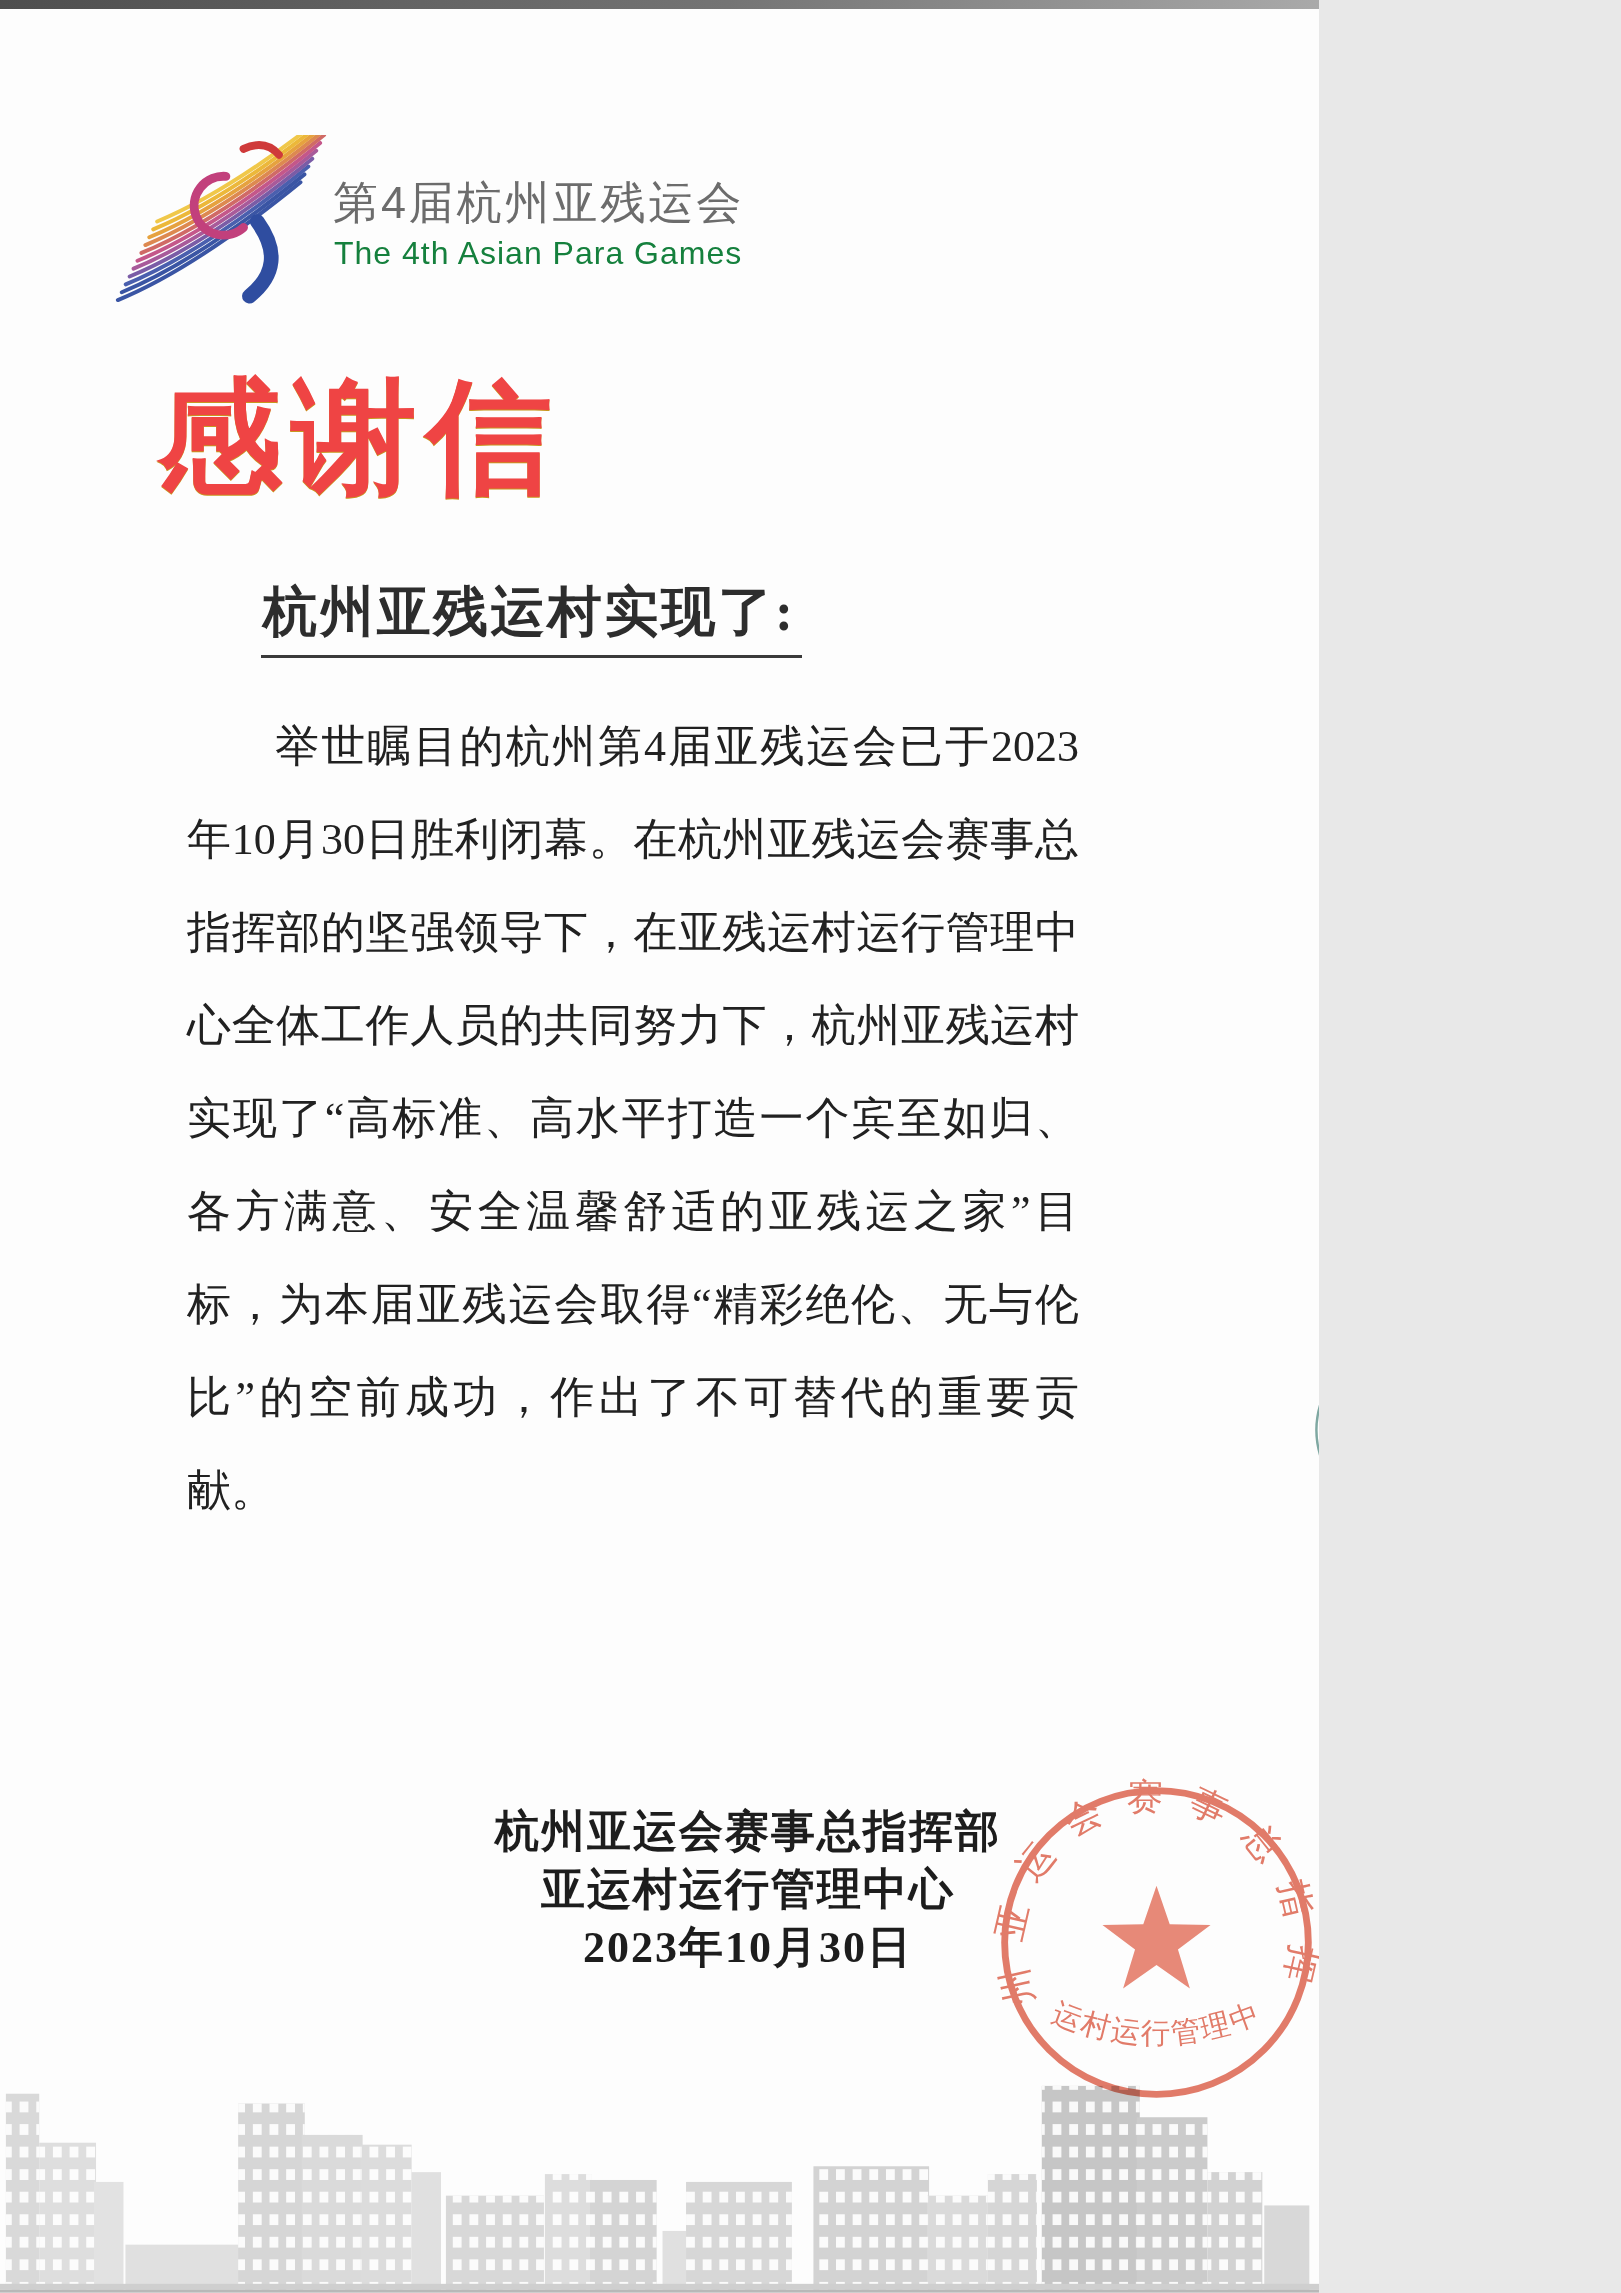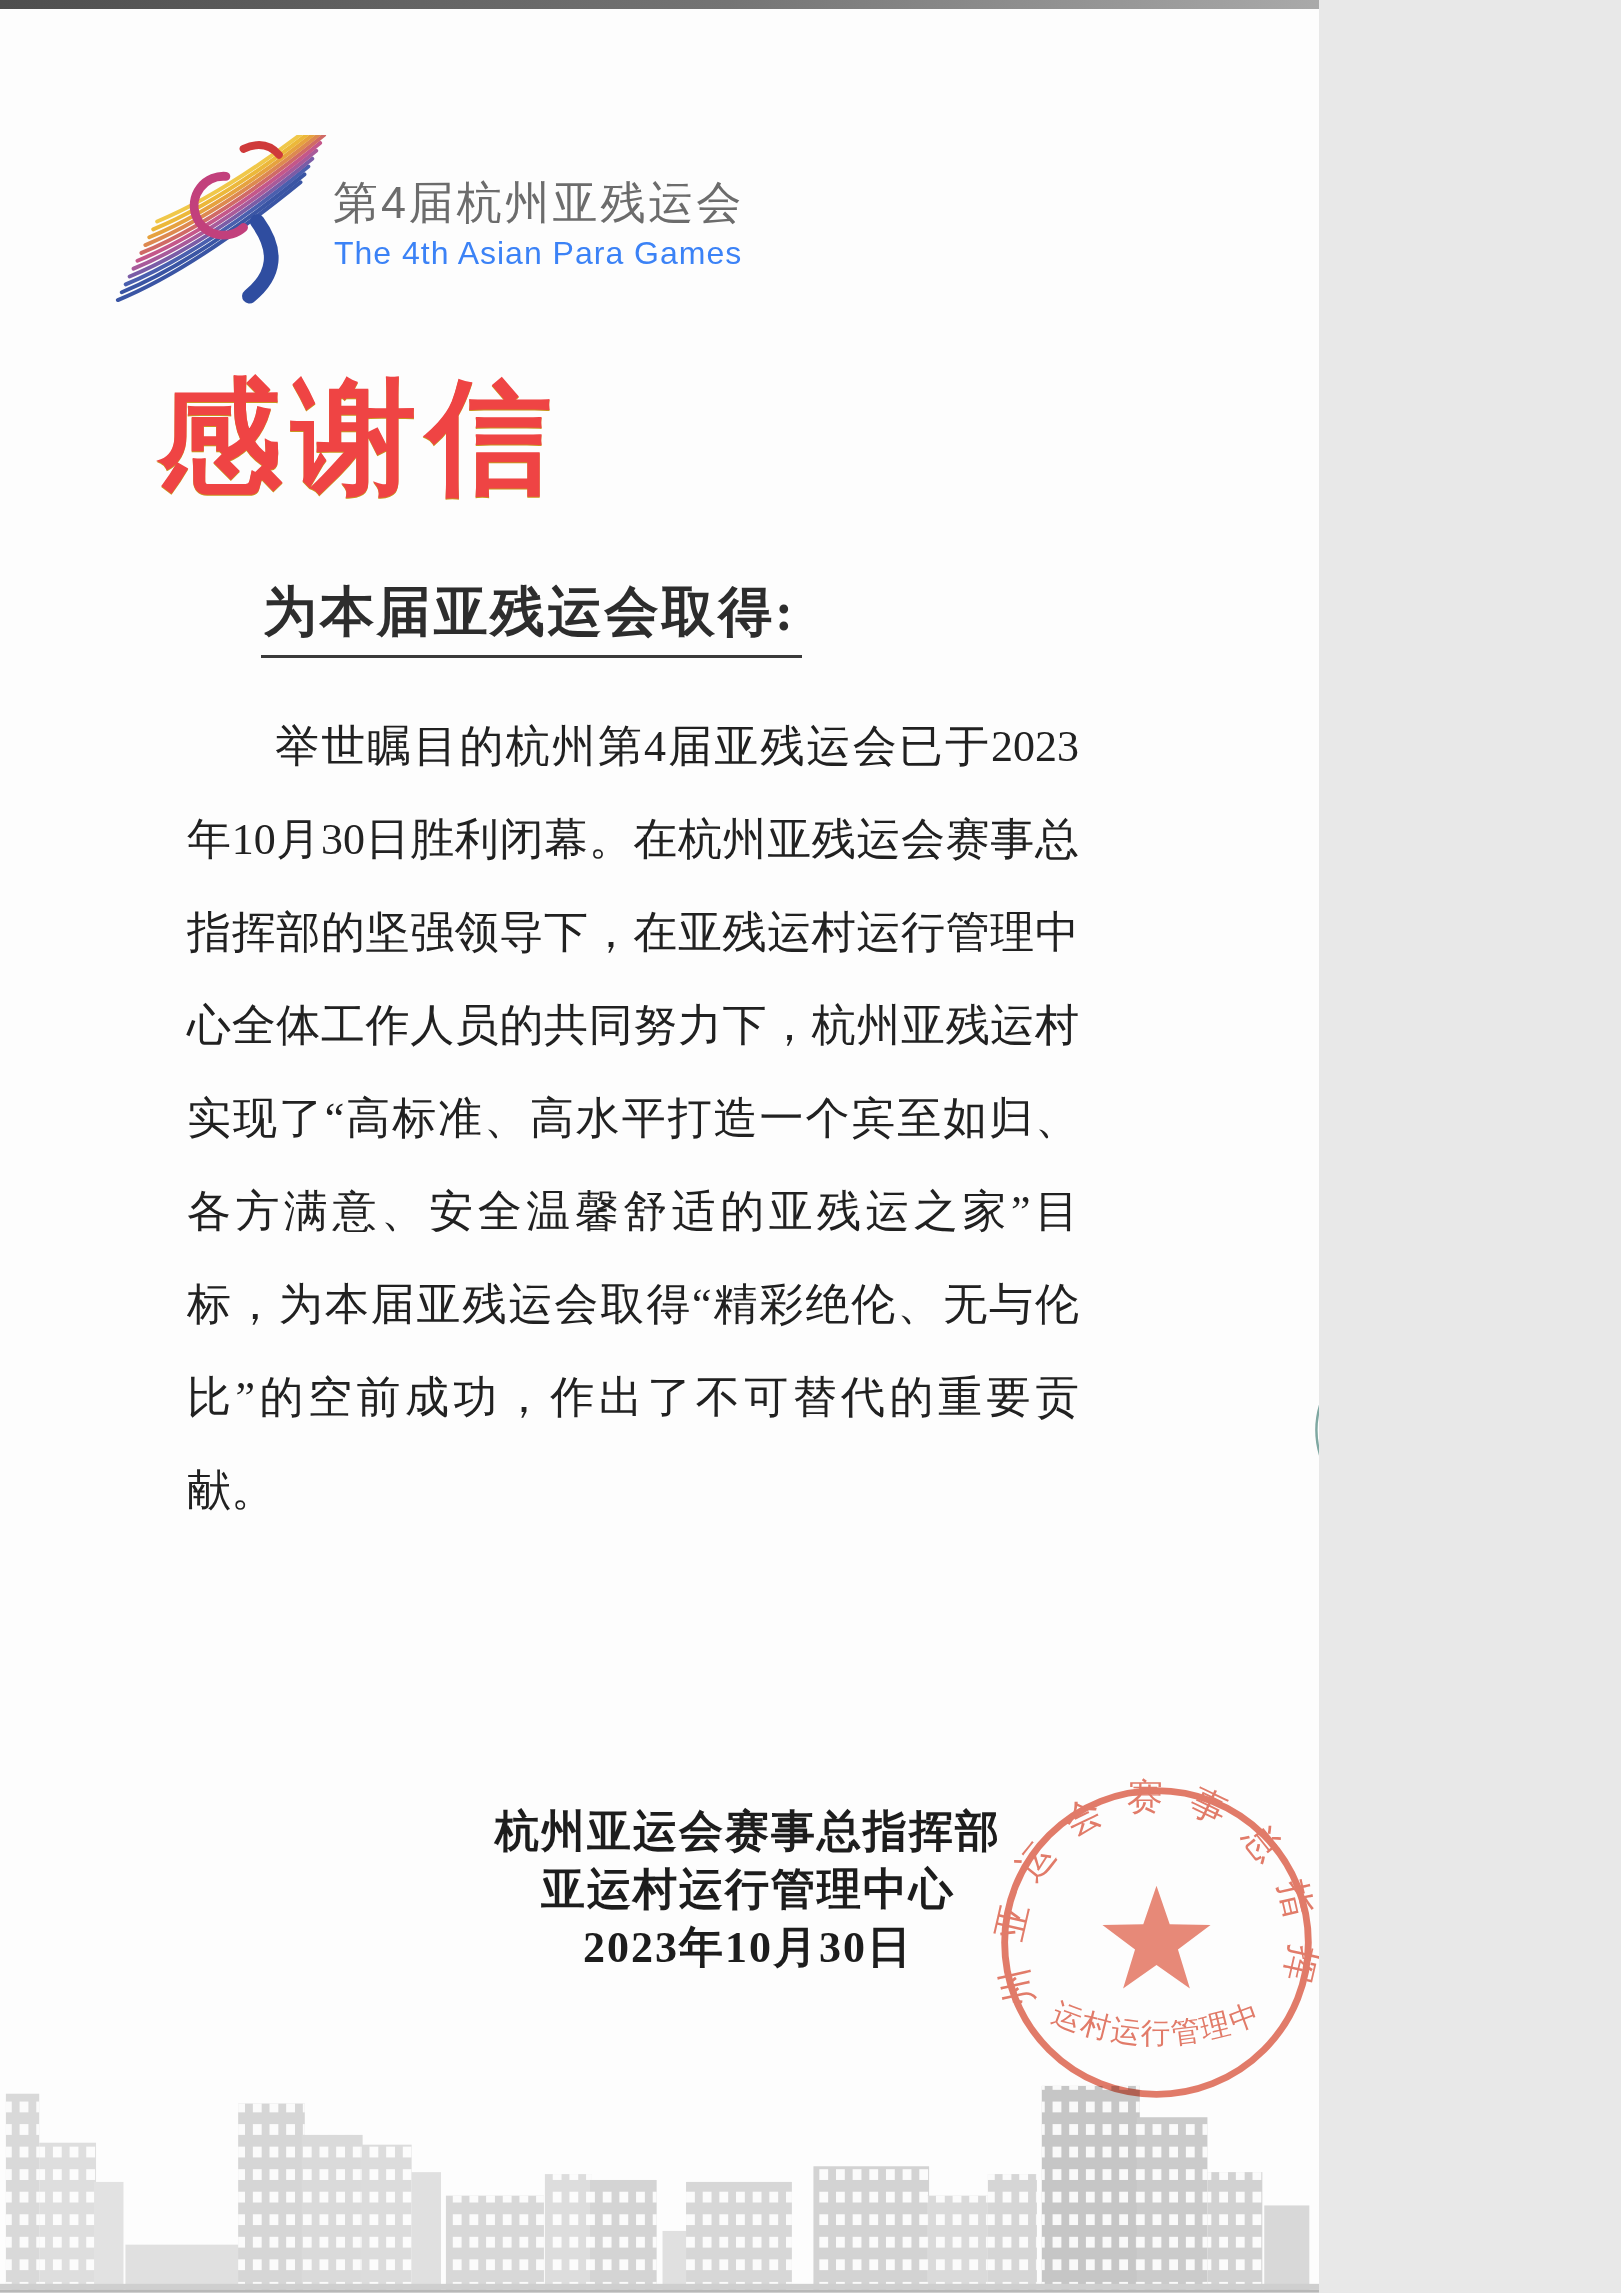--- a/index.html
+++ b/index.html
@@ -20,21 +20,21 @@
   
   .logo-wrap{position:absolute;left:110px;top:135px;z-index:1;}
   .logo-text-cn{
     position:absolute;left:333px;top:173px;z-index:1;
     font-family:"Liberation Sans","DejaVu Sans",sans-serif;
     font-size:45px;color:#6c6c6c;letter-spacing:2.9px;
   }
   .logo-text-en{
     position:absolute;left:334px;top:235px;z-index:1;
     font-family:"Liberation Sans","DejaVu Sans",sans-serif;
-    font-size:32px;color:#3b82f6;letter-spacing:1px;
+    font-size:32px;color:#15803d;letter-spacing:1px;
   }
   .letter-title{
     position:absolute;left:157px;top:355px;width:1264px;z-index:1;
     text-align:left;
     font-size:125px;font-weight:bold;color:#ef4444;
     letter-spacing:9.8px;
     text-shadow:0 1px 0 #c9961f;
   }
   .addressee{
     position:absolute;left:261px;top:576px;z-index:1;
@@ -221,21 +221,21 @@
       <path d="M118,42 a30,30 0 1 0 18,52" fill="none" stroke="#c2407c" stroke-width="9" stroke-linecap="round"></path>
       <path d="M136,14 q22,-10 36,6" fill="none" stroke="#cf3a3a" stroke-width="8" stroke-linecap="round"></path>
       <path d="M150,88 q32,44 -8,76" fill="none" stroke="#2f4da0" stroke-width="15" stroke-linecap="round"></path>
     </svg>
   </div>
   <div class="logo-text-cn">第4届杭州亚残运会</div>
   <div class="logo-text-en">The 4th Asian Para Games</div>
 
   <div class="letter-title">感谢信</div>
 
-  <div class="addressee">为本届亚残运会取得:</div>
+  <div class="addressee">杭州亚残运村实现了:</div>
 
   <div class="body-text">
     <p>举世瞩目的杭州第4届亚残运会已于2023年10月30日胜利闭幕。在杭州亚残运会赛事总指挥部的坚强领导下，在亚残运村运行管理中心全体工作人员的共同努力下，杭州亚残运村实现了“高标准、高水平打造一个宾至如归、各方满意、安全温馨舒适的亚残运之家”目标，为本届亚残运会取得“精彩绝伦、无与伦比”的空前成功，作出了不可替代的重要贡献。</p>
   </div>
 
   <div class="signature">
     <div>杭州亚运会赛事总指挥部</div>
     <div>亚运村运行管理中心</div>
     <div>2023年10月30日</div>
   </div>

